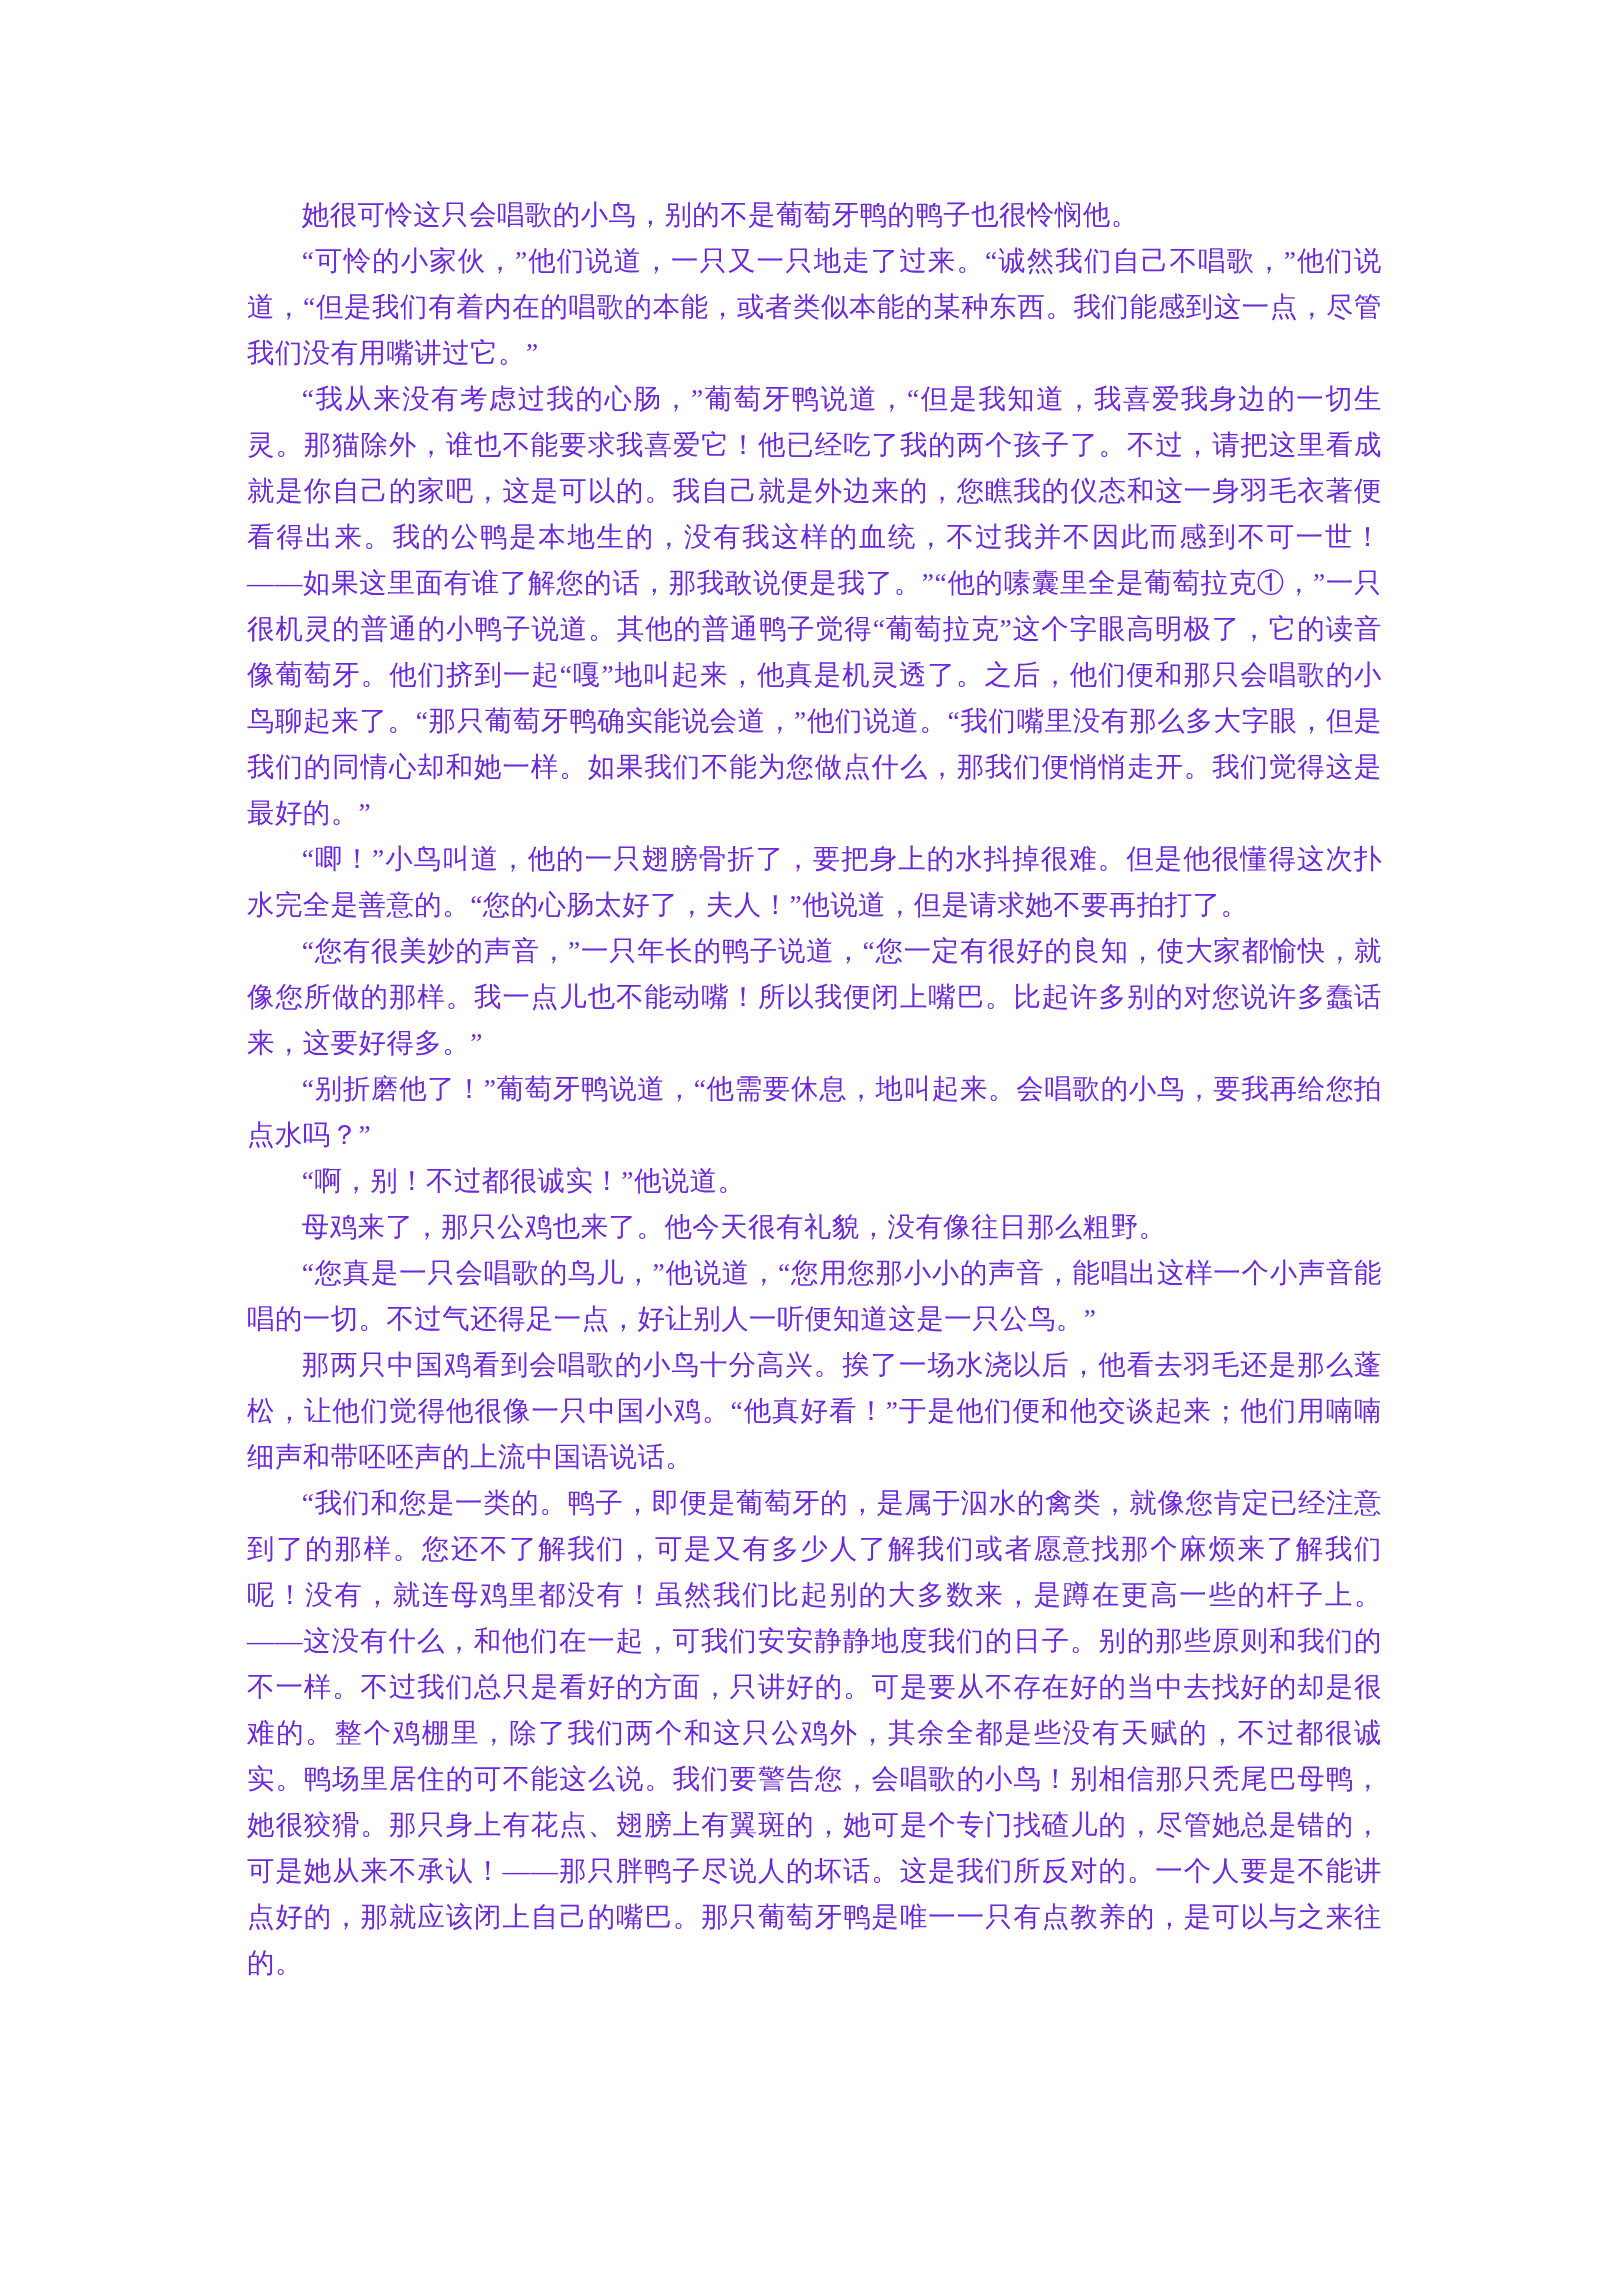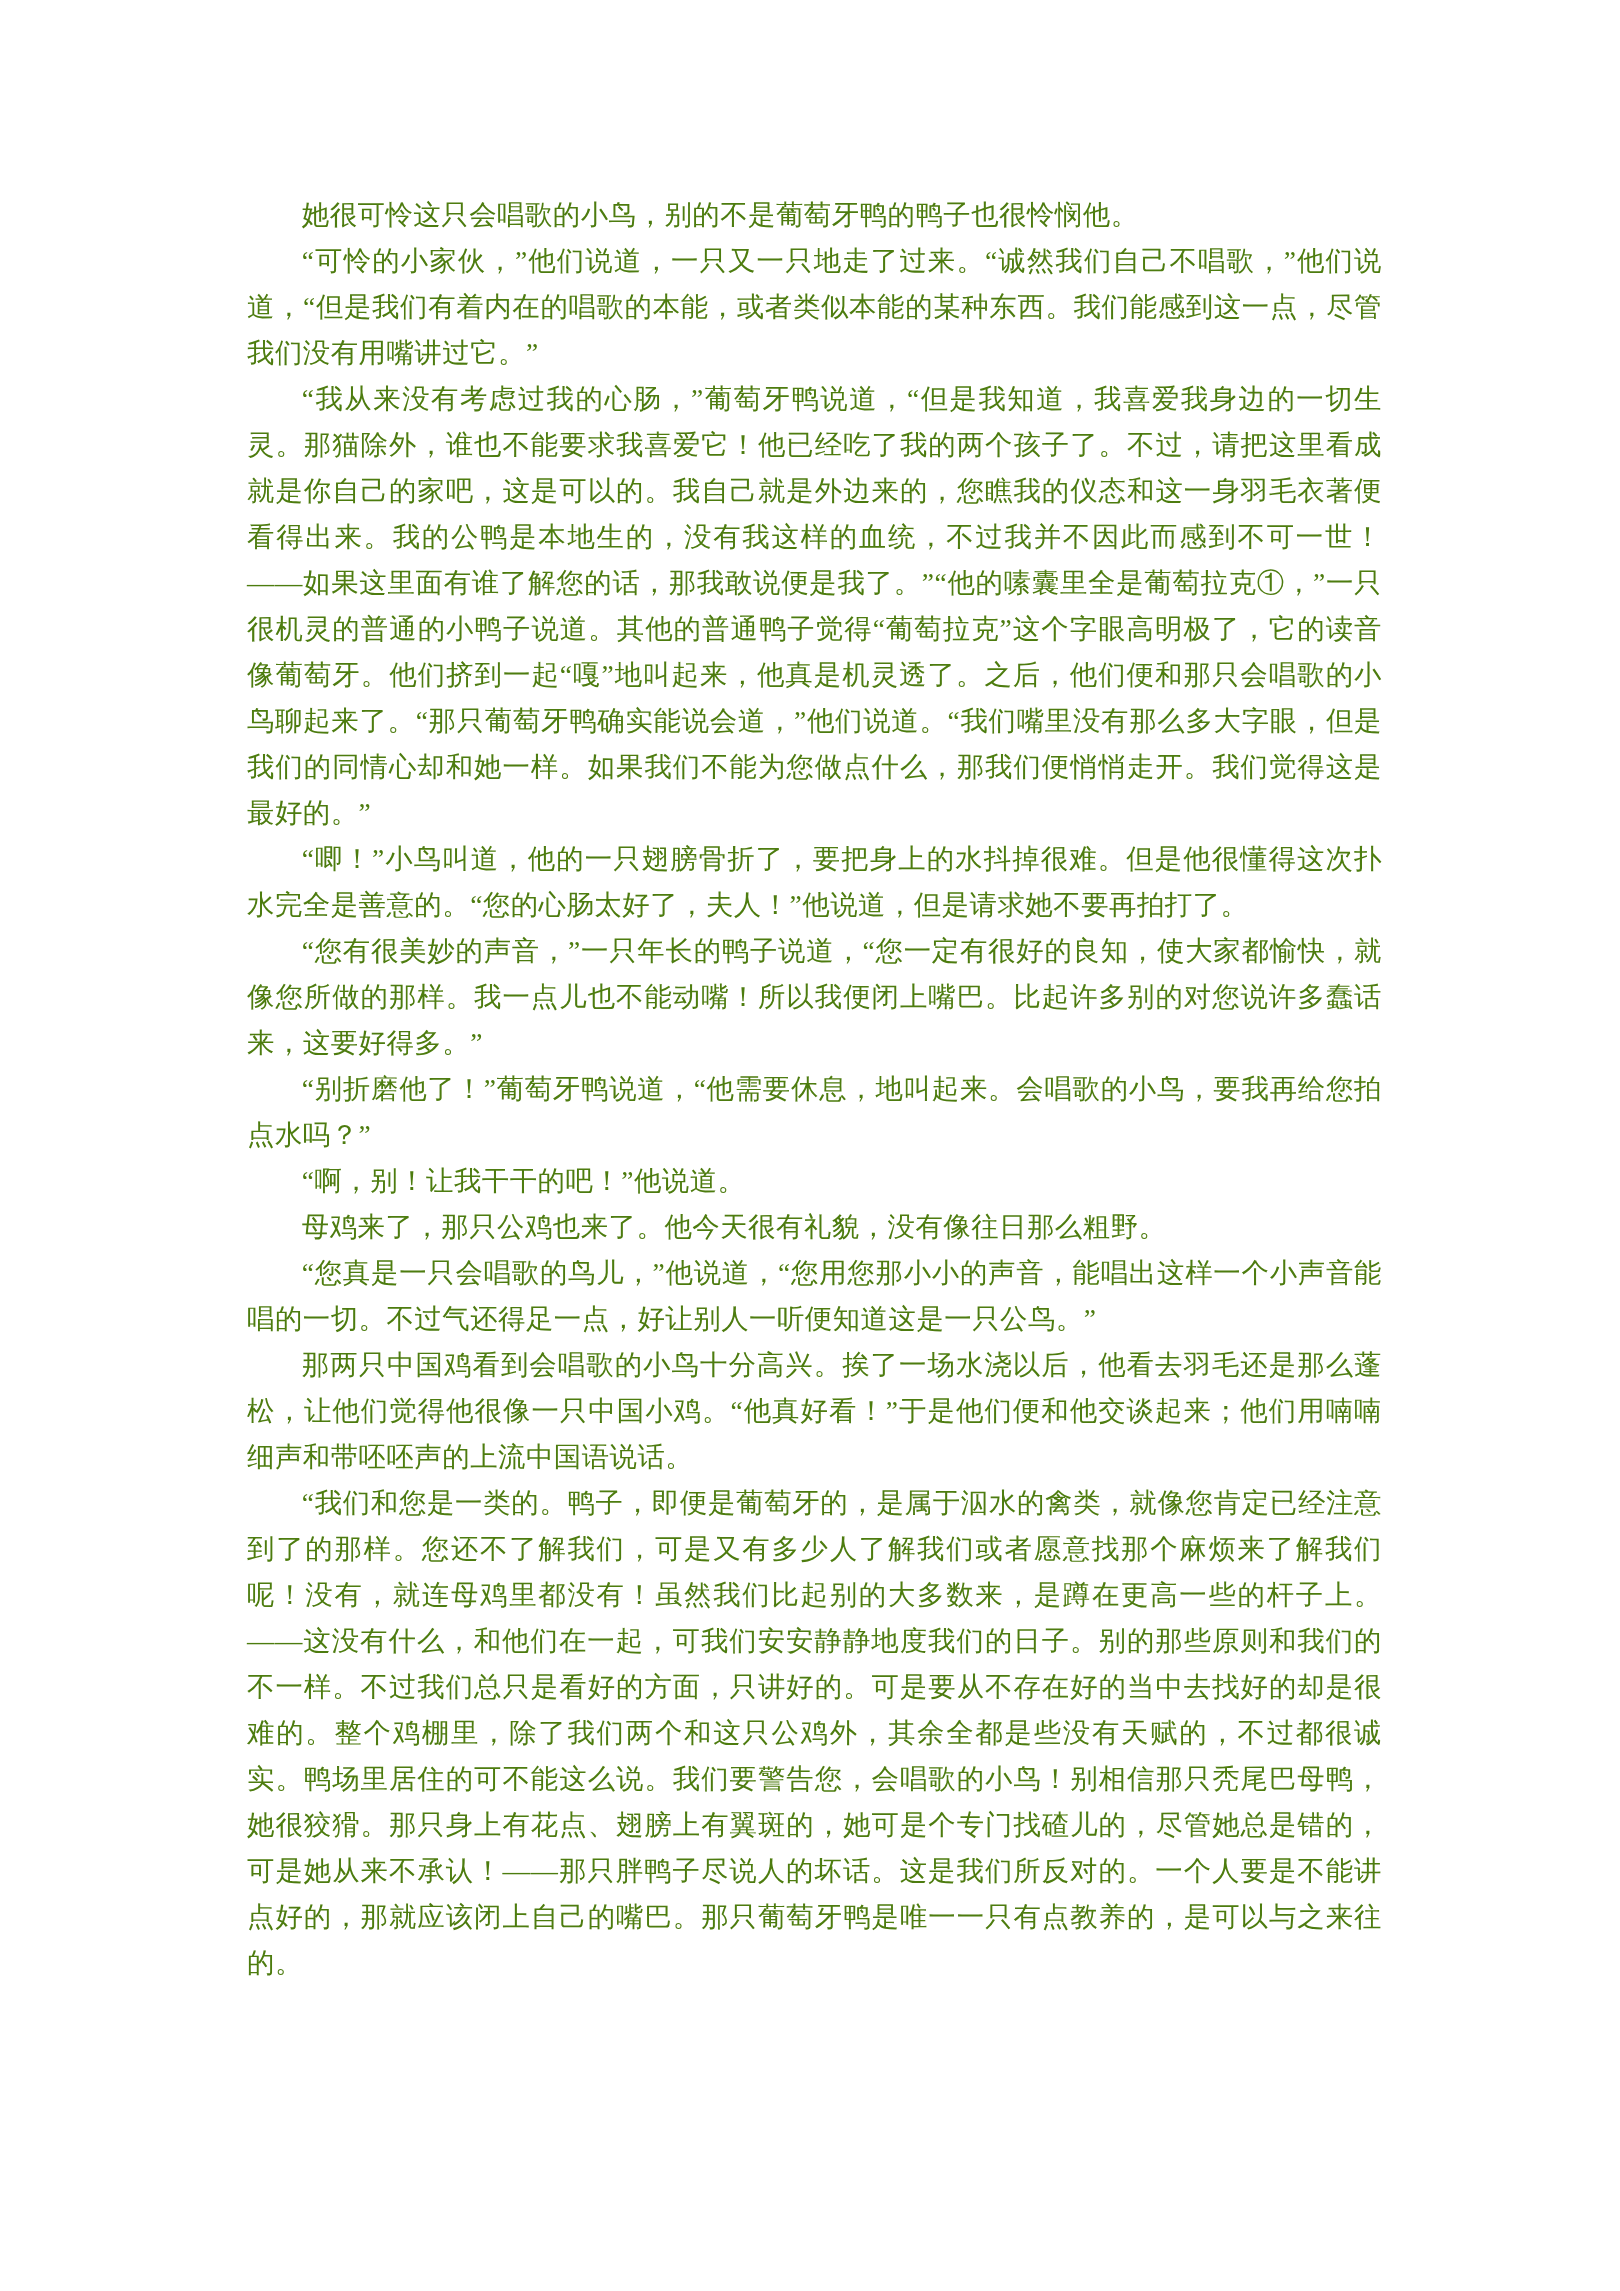--- a/index.html
+++ b/index.html
@@ -15,21 +15,21 @@
     overflow: hidden;
     font-family: "Liberation Serif", "DejaVu Serif", serif;
   }
   .text-block {
     position: absolute;
     left: 247px;
     top: 192px;
     width: 1135px;
     font-size: 27.4px;
     line-height: 46px;
-    color: #4d7c0f;
+    color: #6d28d9;
     text-align: justify;
     letter-spacing: 0.5px;
   }
   .text-block p {
     margin: 0;
     padding: 0;
     text-indent: 2em;
     word-break: break-all;
   }
 </style>
@@ -37,20 +37,20 @@
 <body>
 
 <div class="page">
   <div class="text-block">
     <p>她很可怜这只会唱歌的小鸟，别的不是葡萄牙鸭的鸭子也很怜悯他。</p>
     <p>“可怜的小家伙，”他们说道，一只又一只地走了过来。“诚然我们自己不唱歌，”他们说道，“但是我们有着内在的唱歌的本能，或者类似本能的某种东西。我们能感到这一点，尽管我们没有用嘴讲过它。”</p>
     <p>“我从来没有考虑过我的心肠，”葡萄牙鸭说道，“但是我知道，我喜爱我身边的一切生灵。那猫除外，谁也不能要求我喜爱它！他已经吃了我的两个孩子了。不过，请把这里看成就是你自己的家吧，这是可以的。我自己就是外边来的，您瞧我的仪态和这一身羽毛衣著便看得出来。我的公鸭是本地生的，没有我这样的血统，不过我并不因此而感到不可一世！——如果这里面有谁了解您的话，那我敢说便是我了。”“他的嗉囊里全是葡萄拉克①，”一只很机灵的普通的小鸭子说道。其他的普通鸭子觉得“葡萄拉克”这个字眼高明极了，它的读音像葡萄牙。他们挤到一起“嘎”地叫起来，他真是机灵透了。之后，他们便和那只会唱歌的小鸟聊起来了。“那只葡萄牙鸭确实能说会道，”他们说道。“我们嘴里没有那么多大字眼，但是我们的同情心却和她一样。如果我们不能为您做点什么，那我们便悄悄走开。我们觉得这是最好的。”</p>
     <p>“唧！”小鸟叫道，他的一只翅膀骨折了，要把身上的水抖掉很难。但是他很懂得这次扑水完全是善意的。“您的心肠太好了，夫人！”他说道，但是请求她不要再拍打了。</p>
     <p>“您有很美妙的声音，”一只年长的鸭子说道，“您一定有很好的良知，使大家都愉快，就像您所做的那样。我一点儿也不能动嘴！所以我便闭上嘴巴。比起许多别的对您说许多蠢话来，这要好得多。”</p>
     <p>“别折磨他了！”葡萄牙鸭说道，“他需要休息，地叫起来。会唱歌的小鸟，要我再给您拍点水吗？”</p>
-    <p>“啊，别！让我干干的吧！”他说道。</p>
+    <p>“啊，别！不过都很诚实！”他说道。</p>
     <p>母鸡来了，那只公鸡也来了。他今天很有礼貌，没有像往日那么粗野。</p>
     <p>“您真是一只会唱歌的鸟儿，”他说道，“您用您那小小的声音，能唱出这样一个小声音能唱的一切。不过气还得足一点，好让别人一听便知道这是一只公鸟。”</p>
     <p>那两只中国鸡看到会唱歌的小鸟十分高兴。挨了一场水浇以后，他看去羽毛还是那么蓬松，让他们觉得他很像一只中国小鸡。“他真好看！”于是他们便和他交谈起来；他们用喃喃细声和带呸呸声的上流中国语说话。</p>
     <p>“我们和您是一类的。鸭子，即便是葡萄牙的，是属于泅水的禽类，就像您肯定已经注意到了的那样。您还不了解我们，可是又有多少人了解我们或者愿意找那个麻烦来了解我们呢！没有，就连母鸡里都没有！虽然我们比起别的大多数来，是蹲在更高一些的杆子上。——这没有什么，和他们在一起，可我们安安静静地度我们的日子。别的那些原则和我们的不一样。不过我们总只是看好的方面，只讲好的。可是要从不存在好的当中去找好的却是很难的。整个鸡棚里，除了我们两个和这只公鸡外，其余全都是些没有天赋的，不过都很诚实。鸭场里居住的可不能这么说。我们要警告您，会唱歌的小鸟！别相信那只秃尾巴母鸭，她很狡猾。那只身上有花点、翅膀上有翼斑的，她可是个专门找碴儿的，尽管她总是错的，可是她从来不承认！——那只胖鸭子尽说人的坏话。这是我们所反对的。一个人要是不能讲点好的，那就应该闭上自己的嘴巴。那只葡萄牙鸭是唯一一只有点教养的，是可以与之来往的。</p>
   </div>
 </div>
 
 
 </body></html>

